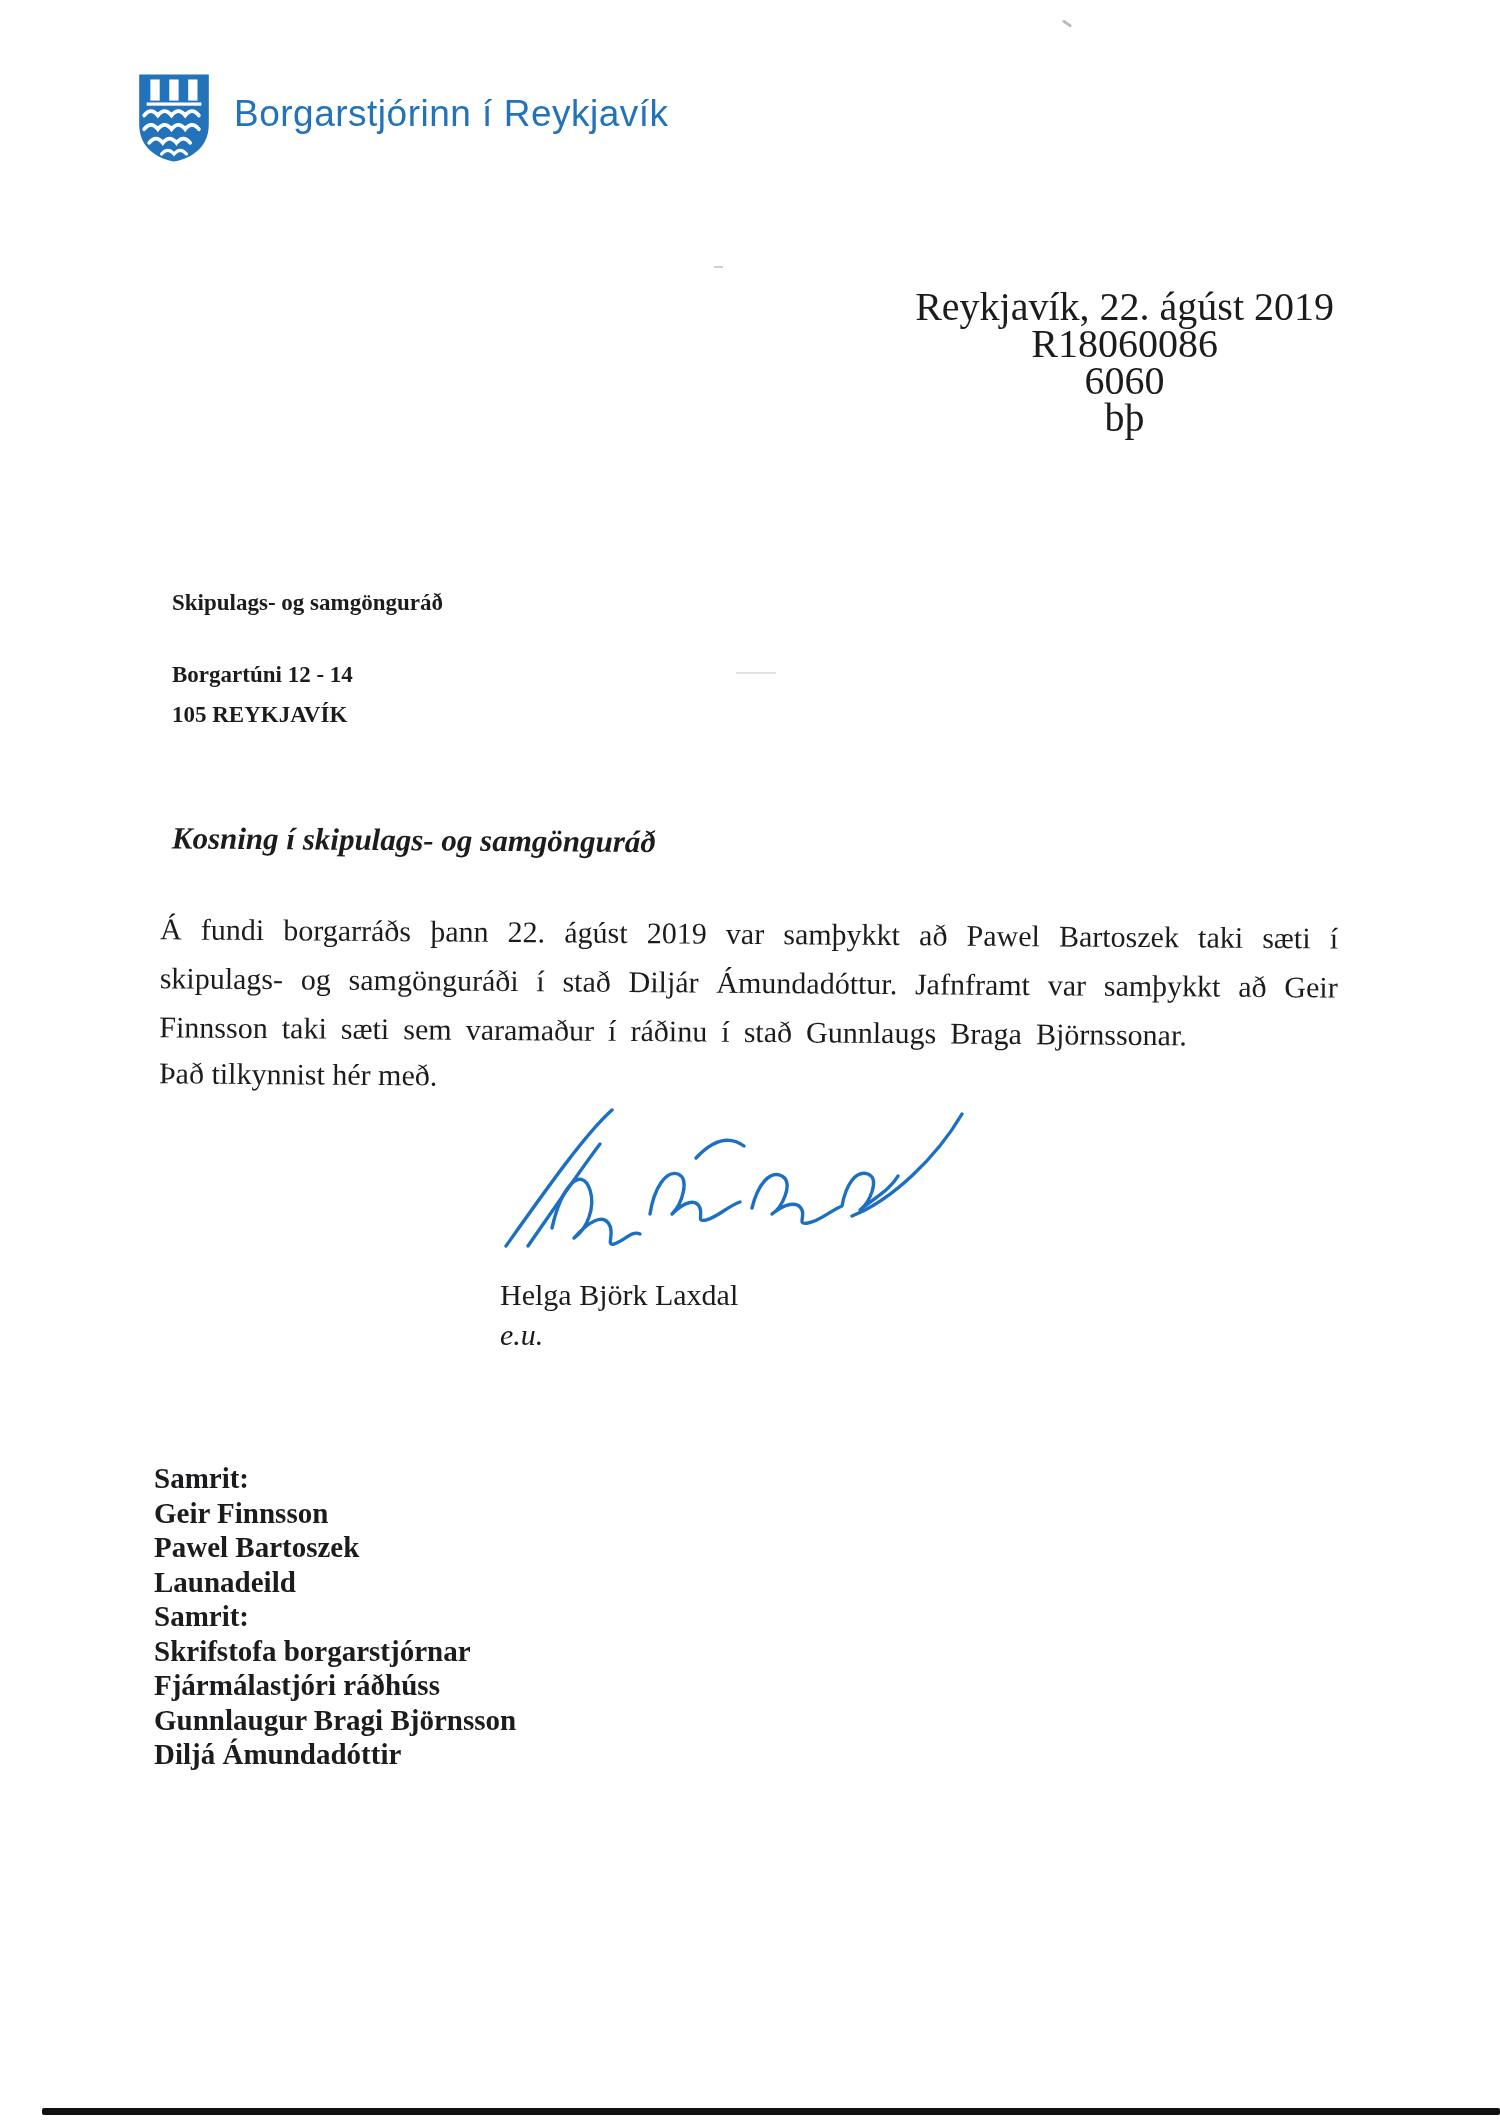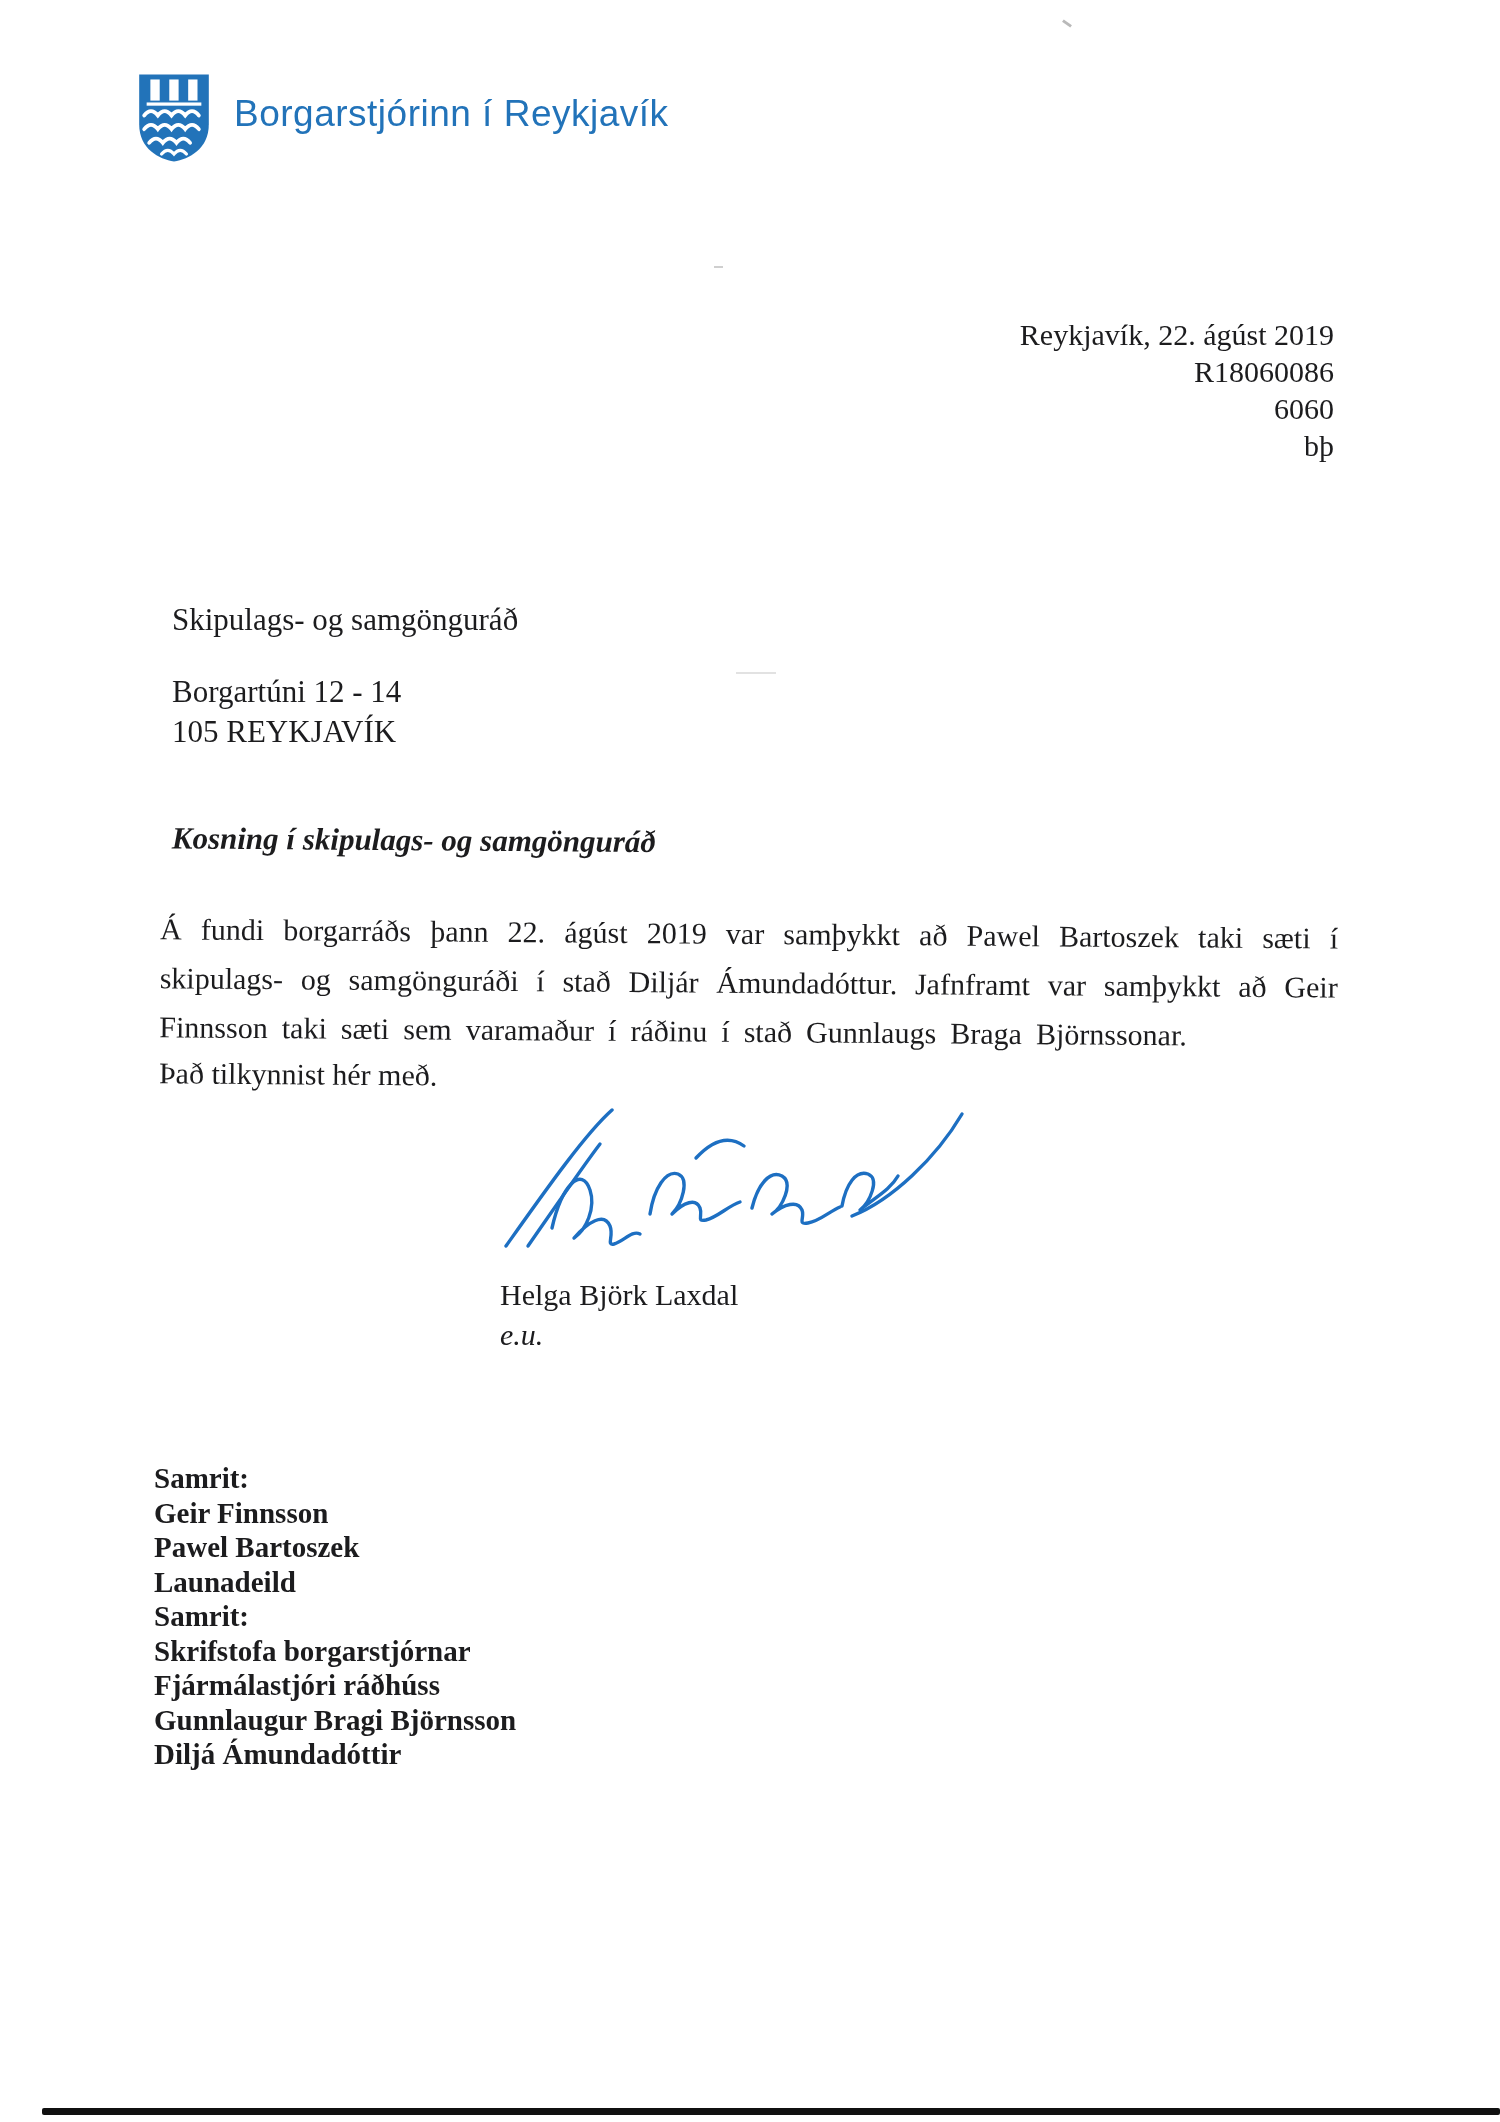--- a/index.html
+++ b/index.html
@@ -25,27 +25,27 @@
   }
   .org-name{
     position:absolute;left:234px;top:93px;
     font-family:"Liberation Sans", sans-serif;
     font-size:37px;letter-spacing:.5px;
     color:var(--brand);
     white-space:nowrap;
   }
   
   .meta-block{
-    position:absolute;top:316px;right:166px;
-    text-align:right;
-    font-size:30px;line-height:37px;
+    position:absolute;top:288px;right:166px;
+    text-align:center;
+    font-size:40px;line-height:37px;
     white-space:nowrap;
   }
   
-  .recipient{position:absolute;left:172px;top:600px;font-size:31px;line-height:40px;}
+  .recipient{position:absolute;left:172px;top:583px;font-size:23px;line-height:40px;font-weight:bold;}
   .recipient .name{margin-bottom:32px;}
   
   .letter-body{
     position:absolute;left:0;top:818px;width:1500px;
     transform:rotate(.45deg);
     transform-origin:120px 0;
   }
   .subject{
     position:absolute;left:172px;top:2px;
     font-size:31px;font-weight:bold;font-style:italic;

